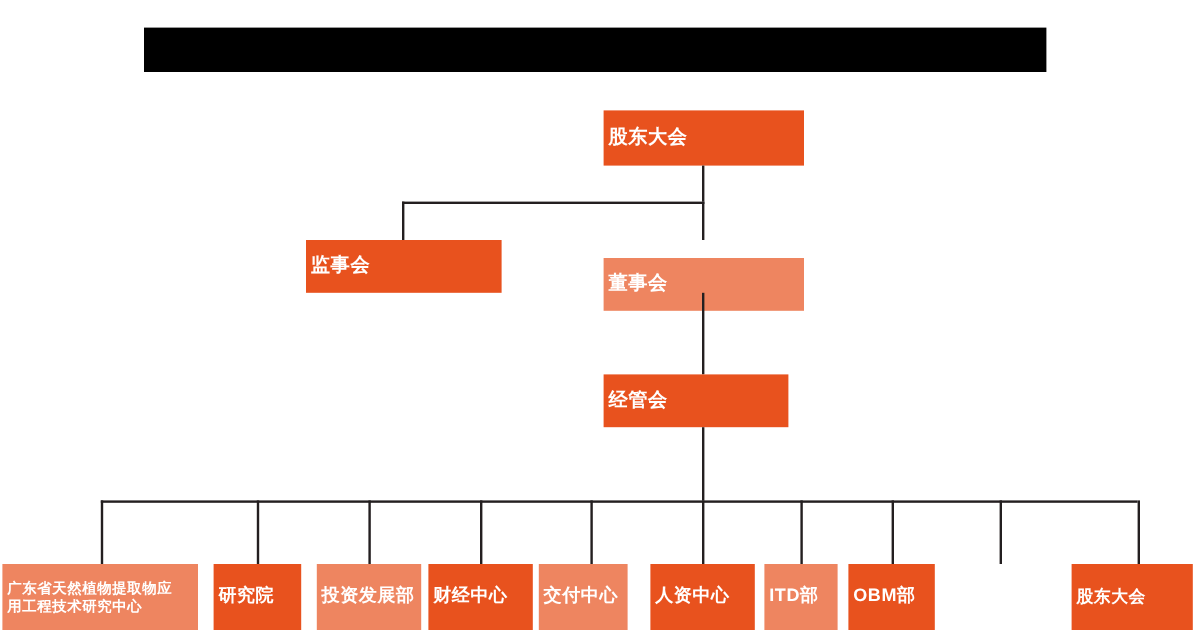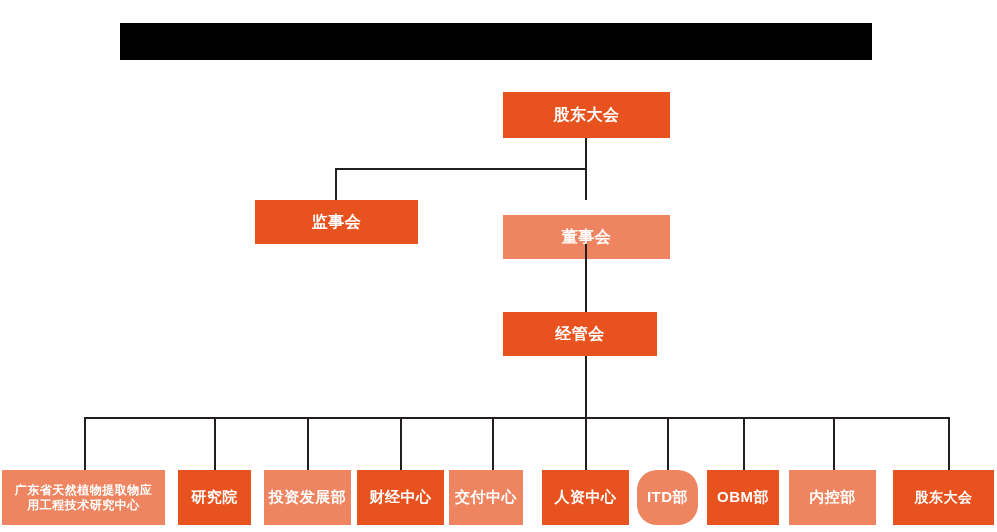--- a/index.html
+++ b/index.html
@@ -25,21 +25,20 @@
   .line{position:absolute;background:#231f20;}
   .line.v{width:2px;}
   .line.h{height:2px;}
 
   
   .node{
     position:absolute;
     display:flex;
     align-items:center;
     justify-content:center;
-    text-align:center;
     color:#ffffff;
     box-sizing:border-box;
     line-height:1.25;
     letter-spacing:0.5px;
     font-weight:600;
     padding:2px 4px;
   }
   .node.dark{background:#E8521E;}
   .node.light{background:#EE8560;}
 
@@ -116,29 +115,26 @@
   </div>
 
   <div class="node light fs15" style="left:449px;top:470px;width:74px;height:55px;">
     <span class="lbl">交付中心</span>
   </div>
 
   <div class="node dark fs15" style="left:542px;top:470px;width:87px;height:55px;">
     <span class="lbl">人资中心</span>
   </div>
 
-  <div class="node light fs15" style="left:637px;top:470px;width:61px;height:55px;border-radius:20px;">
+  <div class="node light fs15" style="left:637px;top:470px;width:61px;height:55px;">
     <span class="lbl">ITD部</span>
   </div>
 
   <div class="node dark fs15" style="left:707px;top:470px;width:72px;height:55px;">
     <span class="lbl">OBM部</span>
   </div>
 
-  <div class="node light fs15" style="left:789px;top:470px;width:87px;height:55px;">
-    <span class="lbl">内控部</span>
-  </div>
 
   <div class="node dark fs14" style="left:893px;top:470px;width:101px;height:55px;">
     <span class="lbl">股东大会</span>
   </div>
 
 </div>
 
 </body></html>

